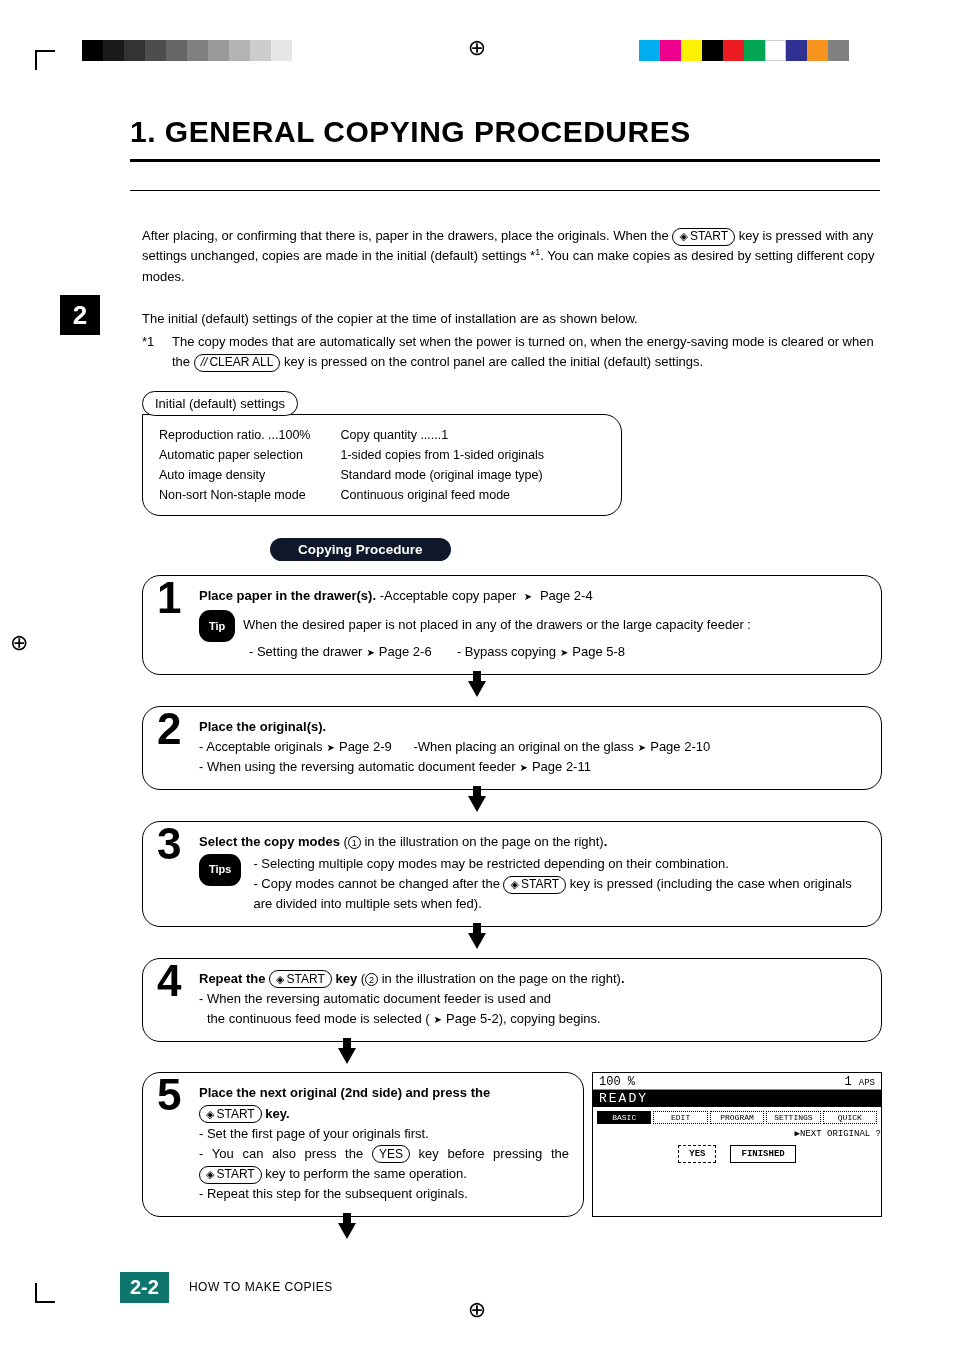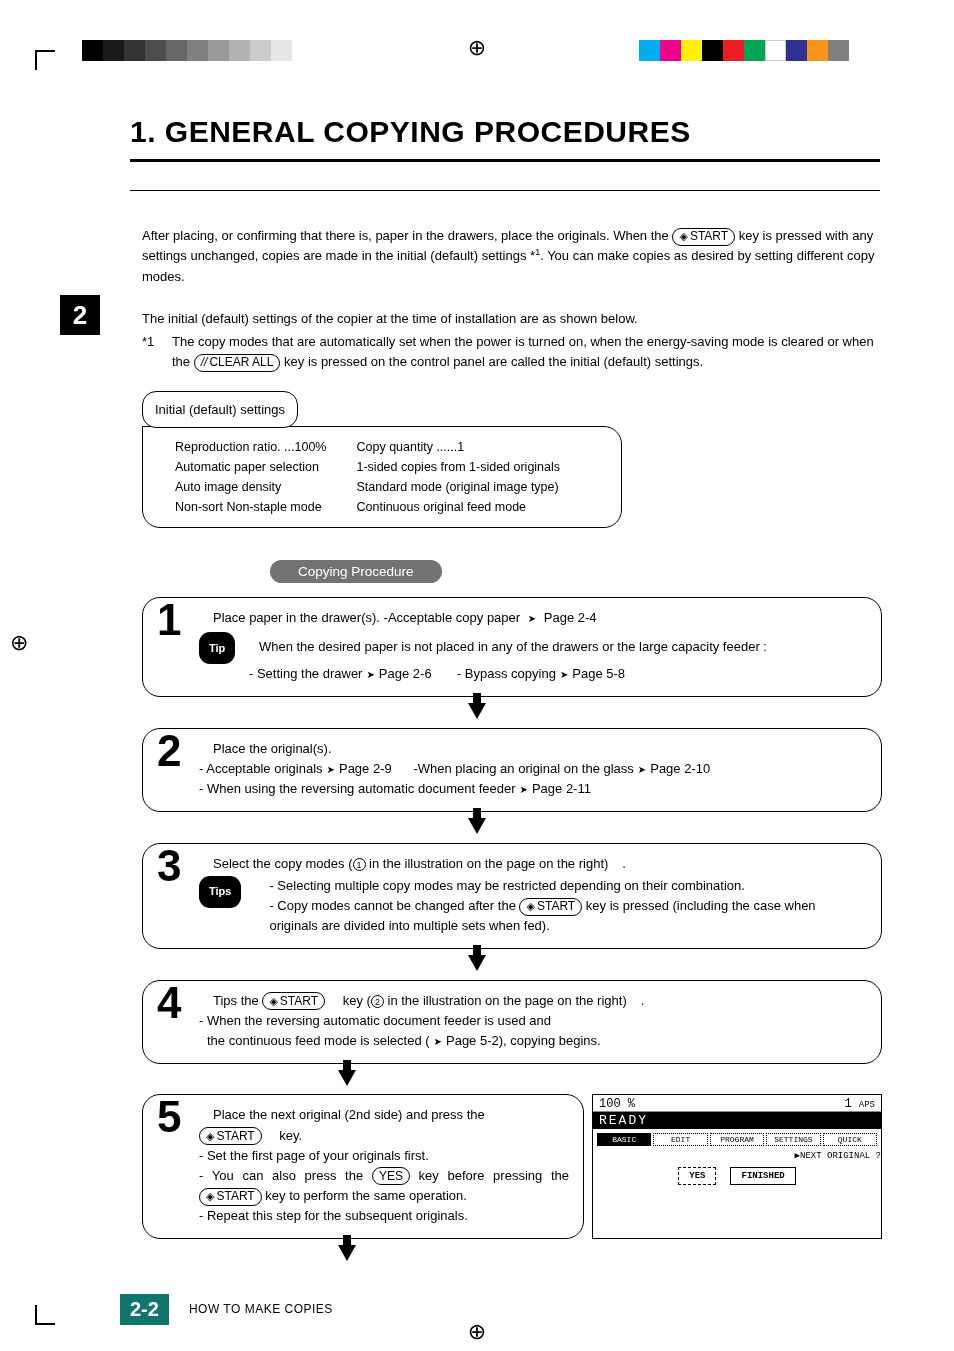--- a/index.html
+++ b/index.html
@@ -50,51 +50,51 @@
     width: 40px; height: 40px; background: #000; color: #fff;
     font-size: 26px; font-weight: bold; display: flex;
     align-items: center; justify-content: center;
   }
   .initial-note { margin: 22px 0 0 82px; width: 740px; line-height: 1.55; }
   .initial-note .ast { display: flex; gap: 8px; margin-top: 3px; }
   .initial-note .ast .lbl { flex: 0 0 22px; }
   .settings-box-wrap { margin: 18px 0 0 82px; width: 480px; }
   .settings-tab {
     display: inline-block; border: 1px solid #000; border-radius: 14px;
-    padding: 10px 12px; font-size: 13px; background: #fff;
+    padding: 4px 12px; font-size: 13px; background: #fff;
     position: relative; top: 1px;
   }
   .settings-body {
     border: 1px solid #000; border-top-right-radius: 18px;
     border-bottom-left-radius: 18px; border-bottom-right-radius: 18px;
-    padding: 10px 32px; display: flex; gap: 30px; font-size: 12.5px;
+    padding: 10px 16px; display: flex; gap: 30px; font-size: 12.5px;
     margin-top: -1px;
   }
   .settings-col { line-height: 1.6; }
   .section-pill {
-    display: inline-block; background: #737373; color: #fff; font-weight: normal;
-    padding: 4px 28px; border-radius: 14px; margin: 32px 0 14px 210px;
+    display: inline-block; background: #0f172a; color: #fff; font-weight: bold;
+    padding: 4px 28px; border-radius: 14px; margin: 22px 0 14px 210px;
     font-size: 13.5px;
   }
   .step-box {
     margin: 0 0 0 82px; width: 740px;
     border: 1px solid #000; border-radius: 18px;
     padding: 10px 14px 12px 14px; position: relative;
   }
   .step-num {
     position: absolute; left: 14px; top: 0px;
     font-size: 44px; font-weight: bold; color: #000; line-height: 1;
   }
   .step-content { margin-left: 42px; font-size: 13px; line-height: 1.55; }
-  .step-content .bold { font-weight: normal; margin-left: 14px; }
+  .step-content .bold { font-weight: bold; }
   .tip-bubble {
     display: inline-flex; align-items: center; justify-content: center;
     background: #000; color: #fff; font-size: 11px; font-weight: bold;
     height: 22px; padding: 16px 10px; border-radius: 11px;
-    margin-right: 20px; vertical-align: middle;
+    margin-right: 4px; vertical-align: middle;
   }
   .arrow {
     text-align: center; margin: 2px 0 6px 0; font-size: 28px; line-height: 0.8;
     color: #000;
   }
   .arrow-down { display: inline-block; border-left: 9px solid transparent; border-right: 9px solid transparent; border-top: 16px solid #000; position: relative; }
   .arrow-down::before { content: ""; position: absolute; left: -4px; top: -26px; width: 8px; height: 12px; background: #000; }
   .ptr::after { content: "➤"; font-size: 10px; margin: 0 4px; }
   .step5-wrap { margin-left: 82px; display: flex; gap: 8px; width: 740px; }
   .step5-box {
@@ -276,21 +276,21 @@
         </div>
       </div>
     </div>
   </div>
   <div class="arrow"><span class="arrow-down"></span></div>
 
   
   <div class="step-box">
     <div class="step-num">4</div>
     <div class="step-content">
-      <span class="bold">Tips the</span>
+      <span class="bold">Repeat the</span>
       <span class="key-pill">
           <span class="diamond"></span>
           <span>START</span>
         </span>
       <span class="bold">key</span>
       (<span class="circ-num">2</span><span> in the illustration on the page on the right)</span><span class="bold">.</span>
       <div>- When the reversing automatic document feeder is used and</div>
       <div style="margin-left:8px">
         <span>the continuous feed mode is selected (</span><span class="ptr"></span><span>Page 5-2</span><span>), copying begins.</span>
       </div>

